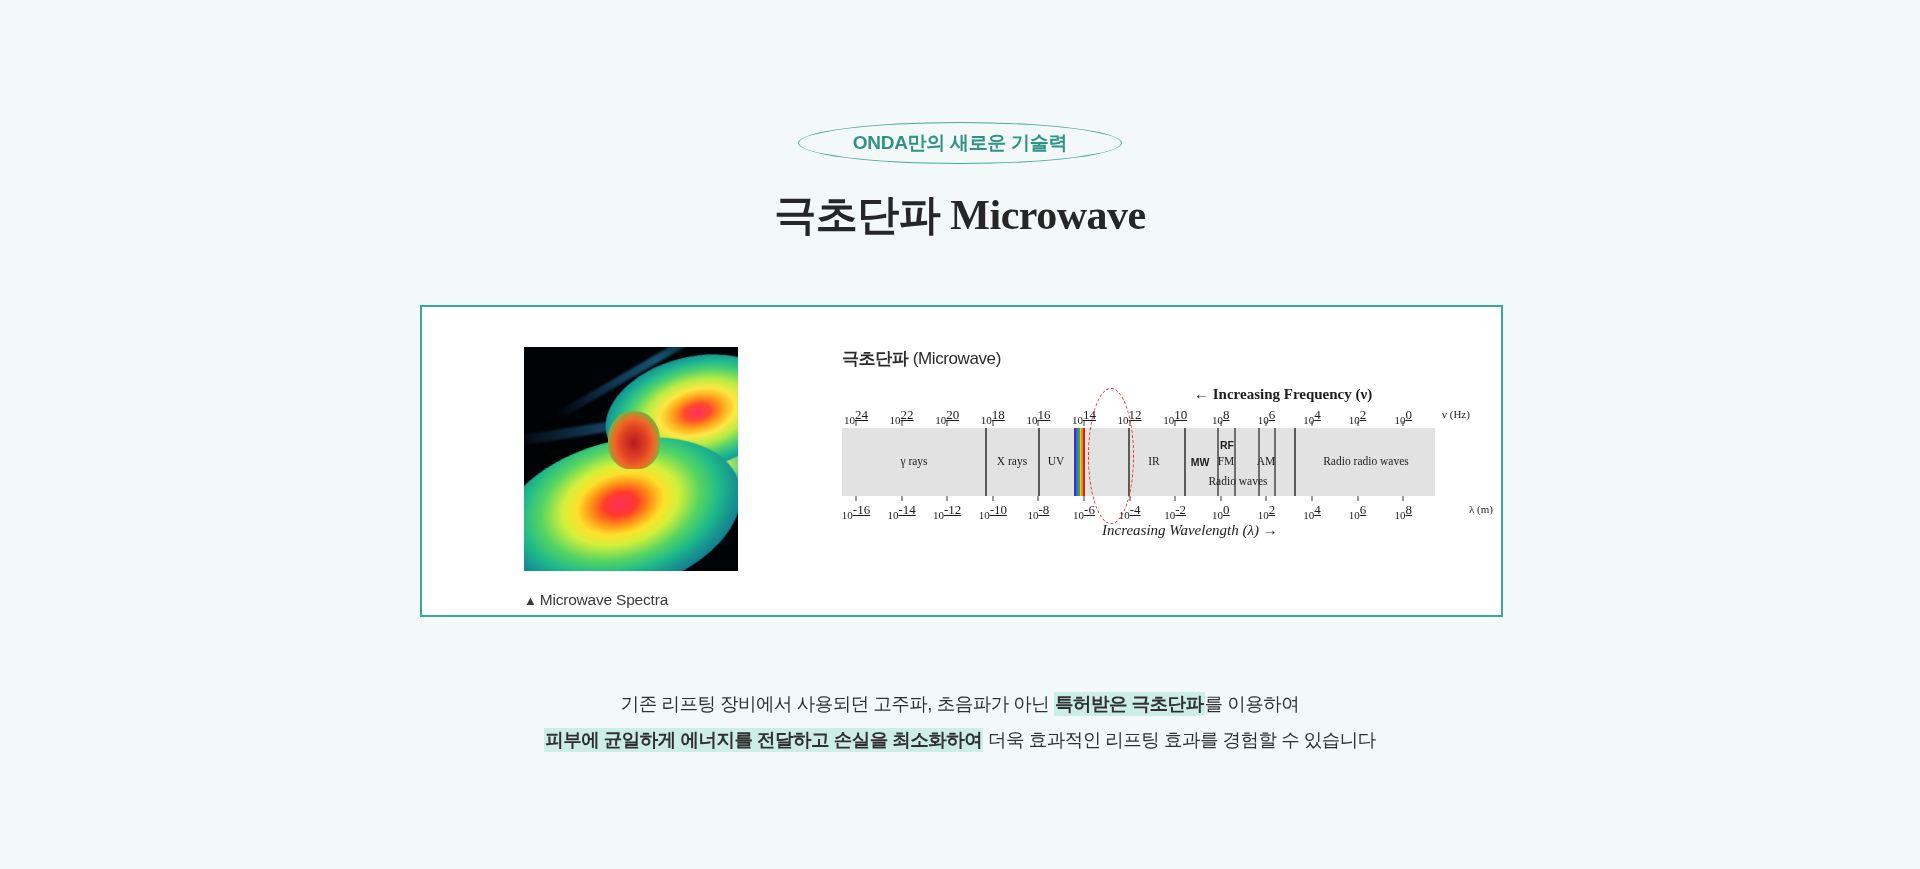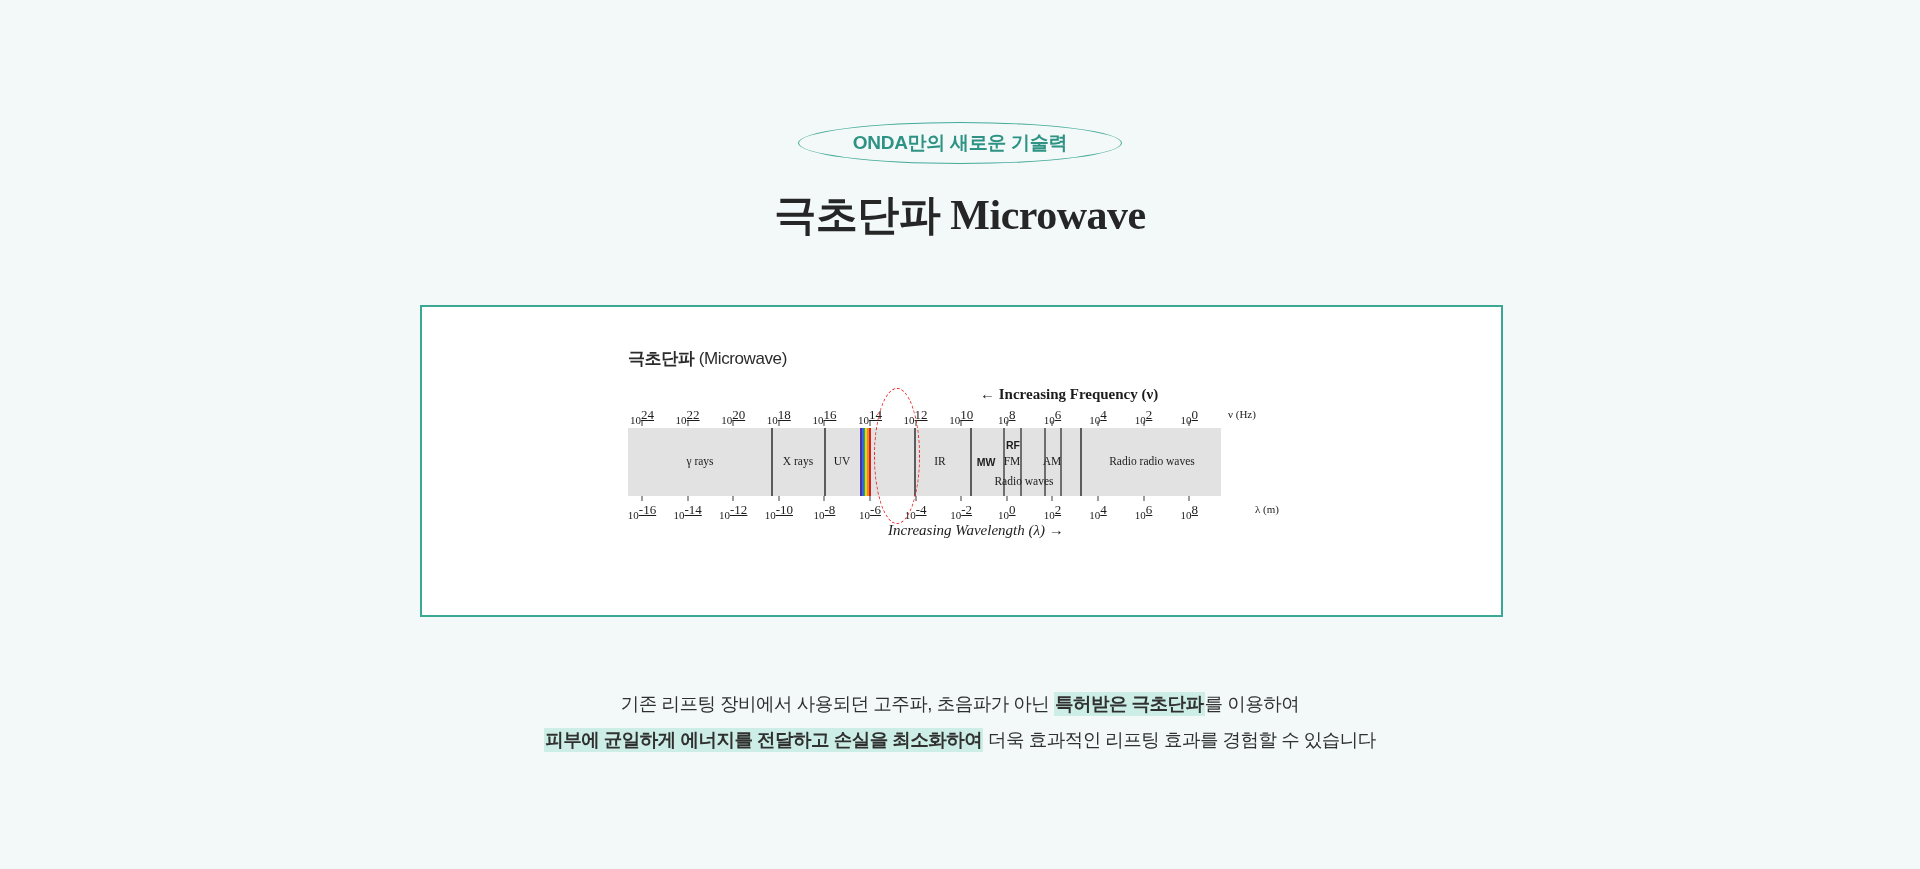--- a/index.html
+++ b/index.html
@@ -293,20 +293,35 @@
 
 <div class="badge-wrap">
   <div class="badge">ONDA만의 새로운 기술력</div>
 </div>
 
 <h1 class="page-title">극초단파 Microwave</h1>
 
 <section class="card">
   <div class="card-inner">
 
+    <div class="figure-col">
+      <div class="field-img">
+        <div class="streak streak-1"></div>
+        <div class="streak streak-2"></div>
+        <div class="streak streak-3"></div>
+        <div class="lobe lobe-c"></div>
+        <div class="lobe lobe-d"></div>
+        <div class="lobe lobe-b"></div>
+        <div class="lobe lobe-a"></div>
+        <div class="lobe lobe-core"></div>
+      </div>
+      <div class="fig-caption">
+        <span class="tri">▲</span><span>Microwave Spectra</span>
+      </div>
+    </div>
 
     <div class="spectrum-col">
       <div class="spectrum-title">
         <b>극초단파</b><span> (Microwave)</span>
       </div>
 
       <div class="spectrum">
 
         <div class="arrow-freq">← Increasing Frequency (ν)</div>
         <div class="arrow-wave">Increasing Wavelength (λ) →</div>

